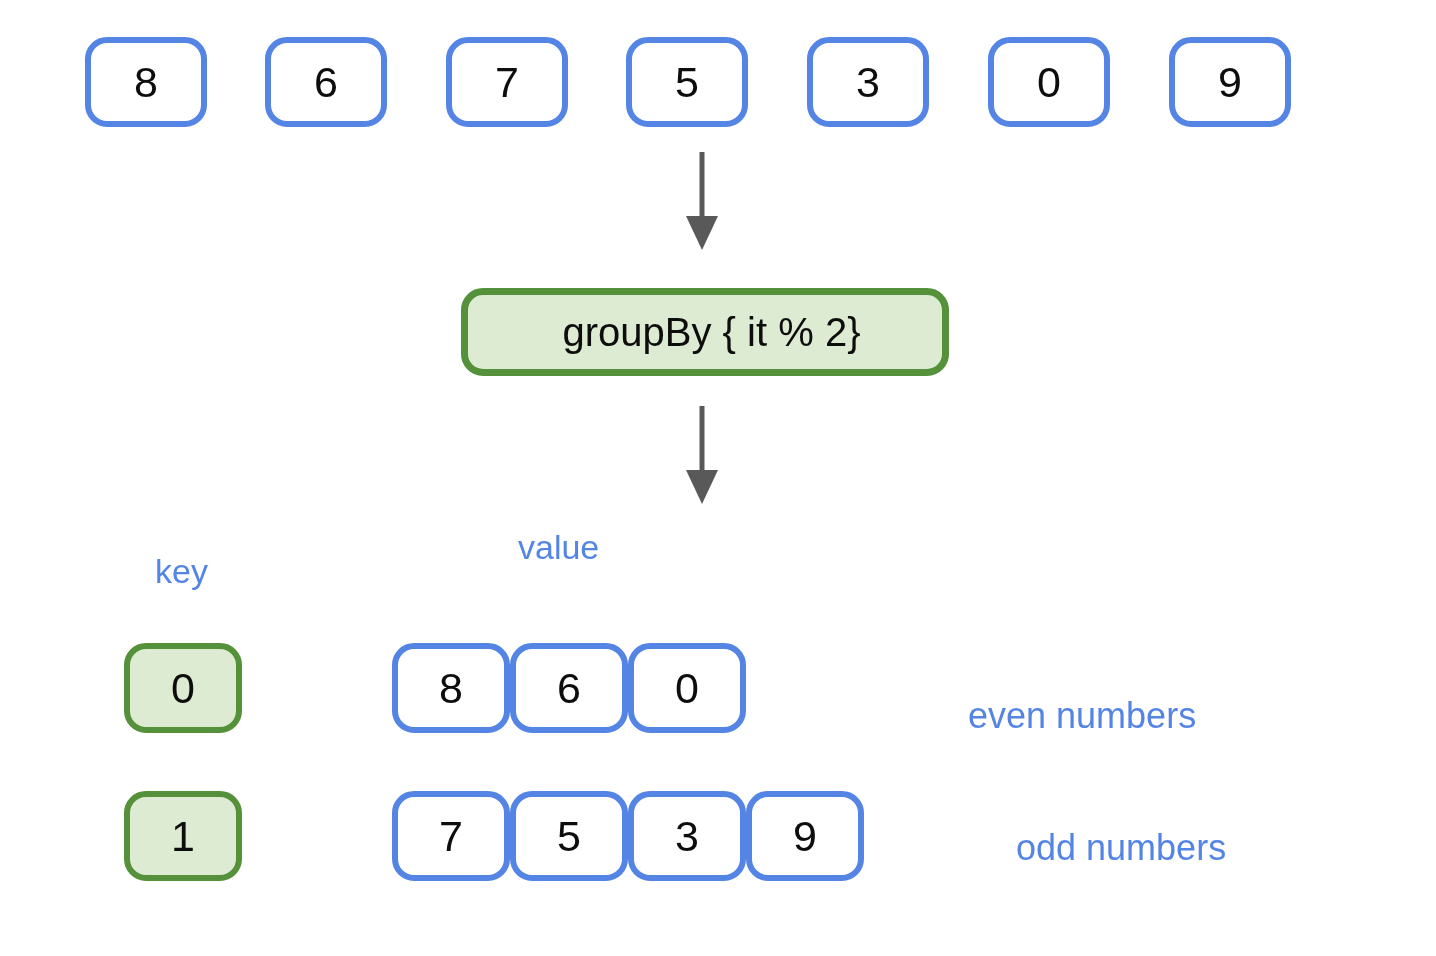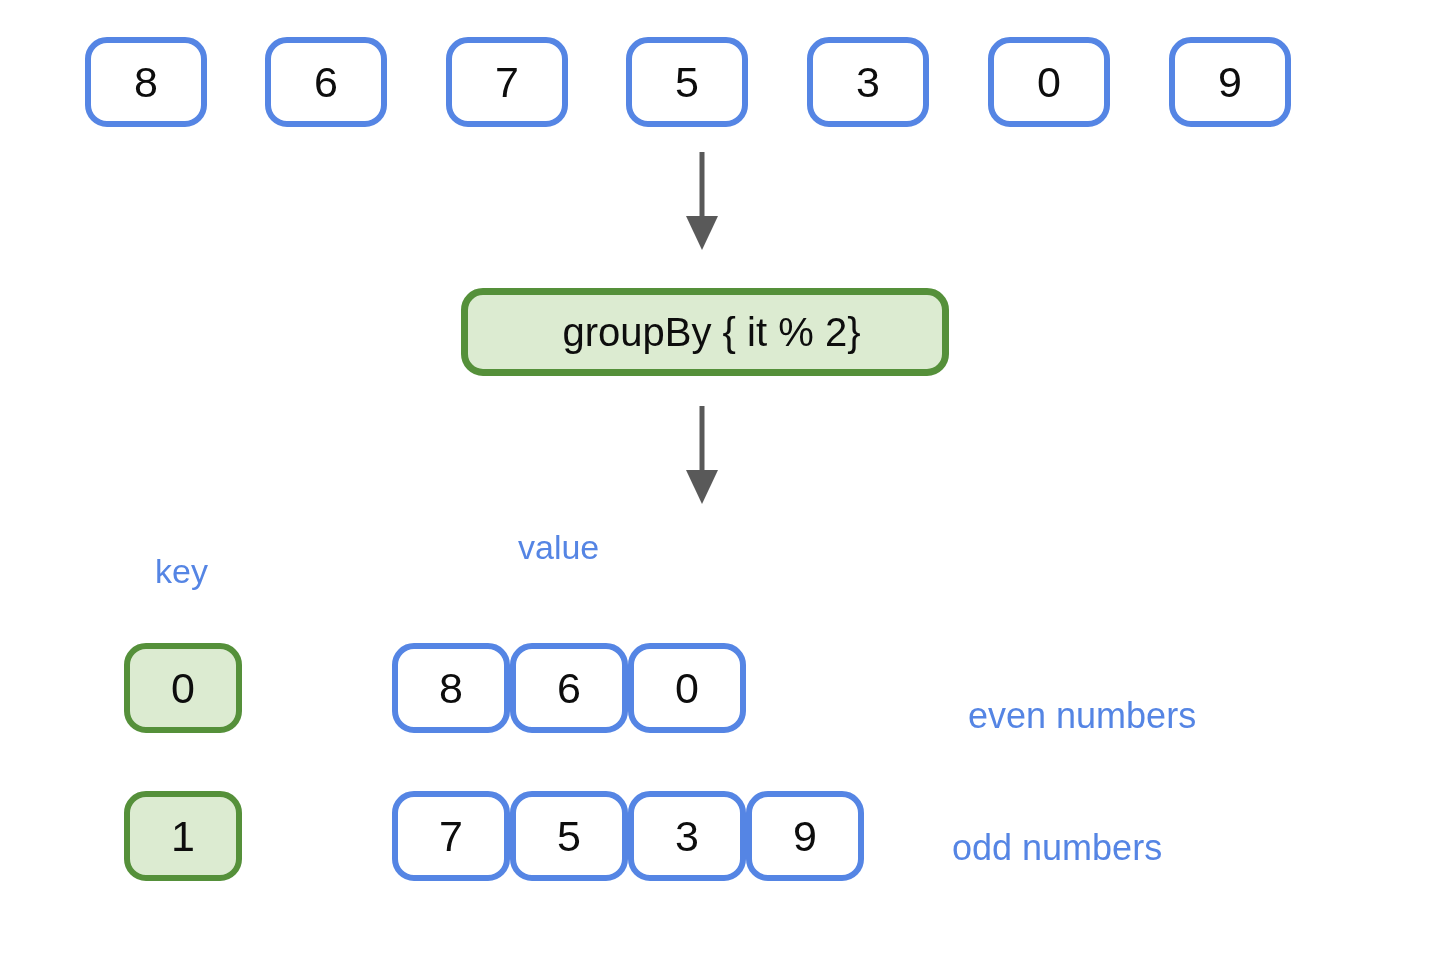--- a/index.html
+++ b/index.html
@@ -132,16 +132,16 @@
   </div>
 
   <div>
     <div class="key-cell" style="left:124px; top:791px; width:118px; height:90px;">1</div>
 
     <div class="cell" style="left:392px; top:791px; width:118px; height:90px;">7</div>
     <div class="cell" style="left:510px; top:791px; width:118px; height:90px;">5</div>
     <div class="cell" style="left:628px; top:791px; width:118px; height:90px;">3</div>
     <div class="cell" style="left:746px; top:791px; width:118px; height:90px;">9</div>
 
-    <div class="blue-label" style="left:952px; top:830px;text-align:right;">odd numbers</div>
+    <div class="blue-label" style="left:1016px; top:830px;text-align:right;">odd numbers</div>
   </div>
 
 </div>
 
 </body></html>

